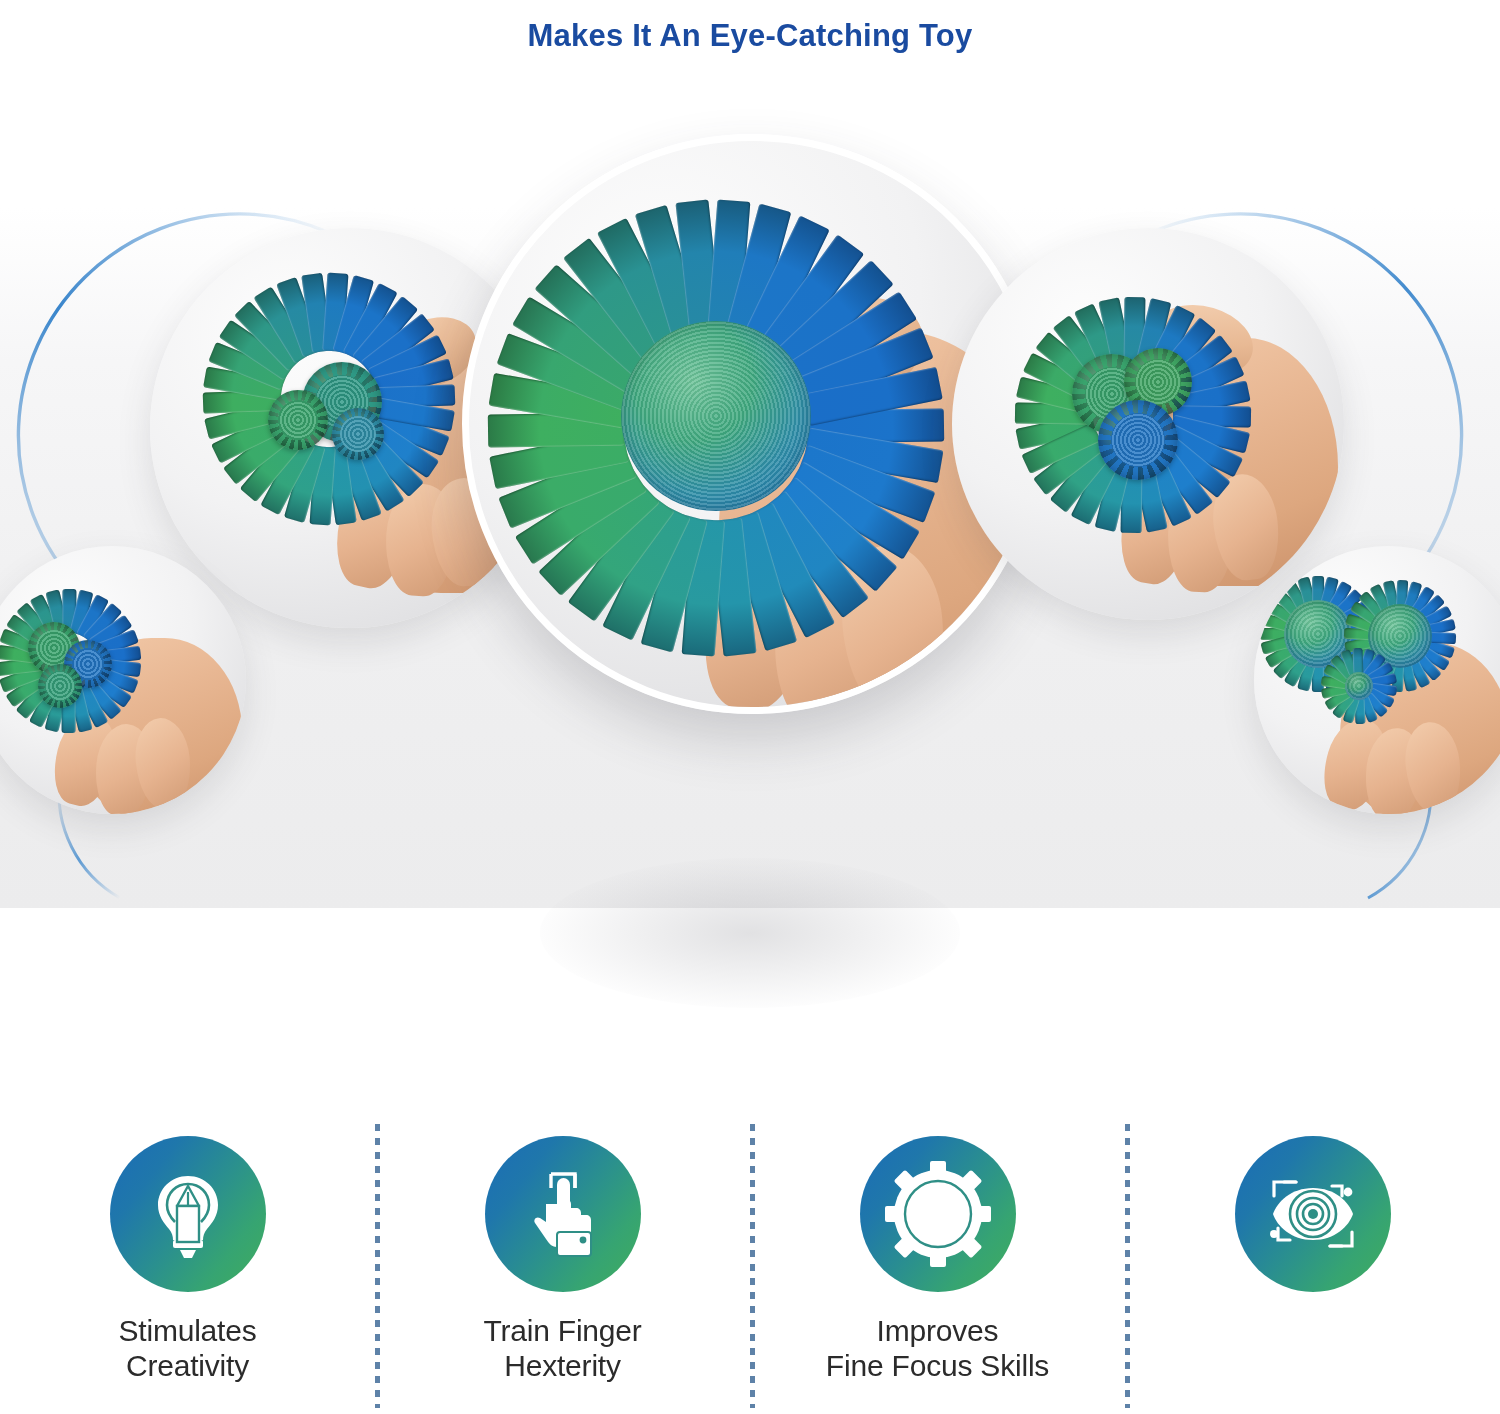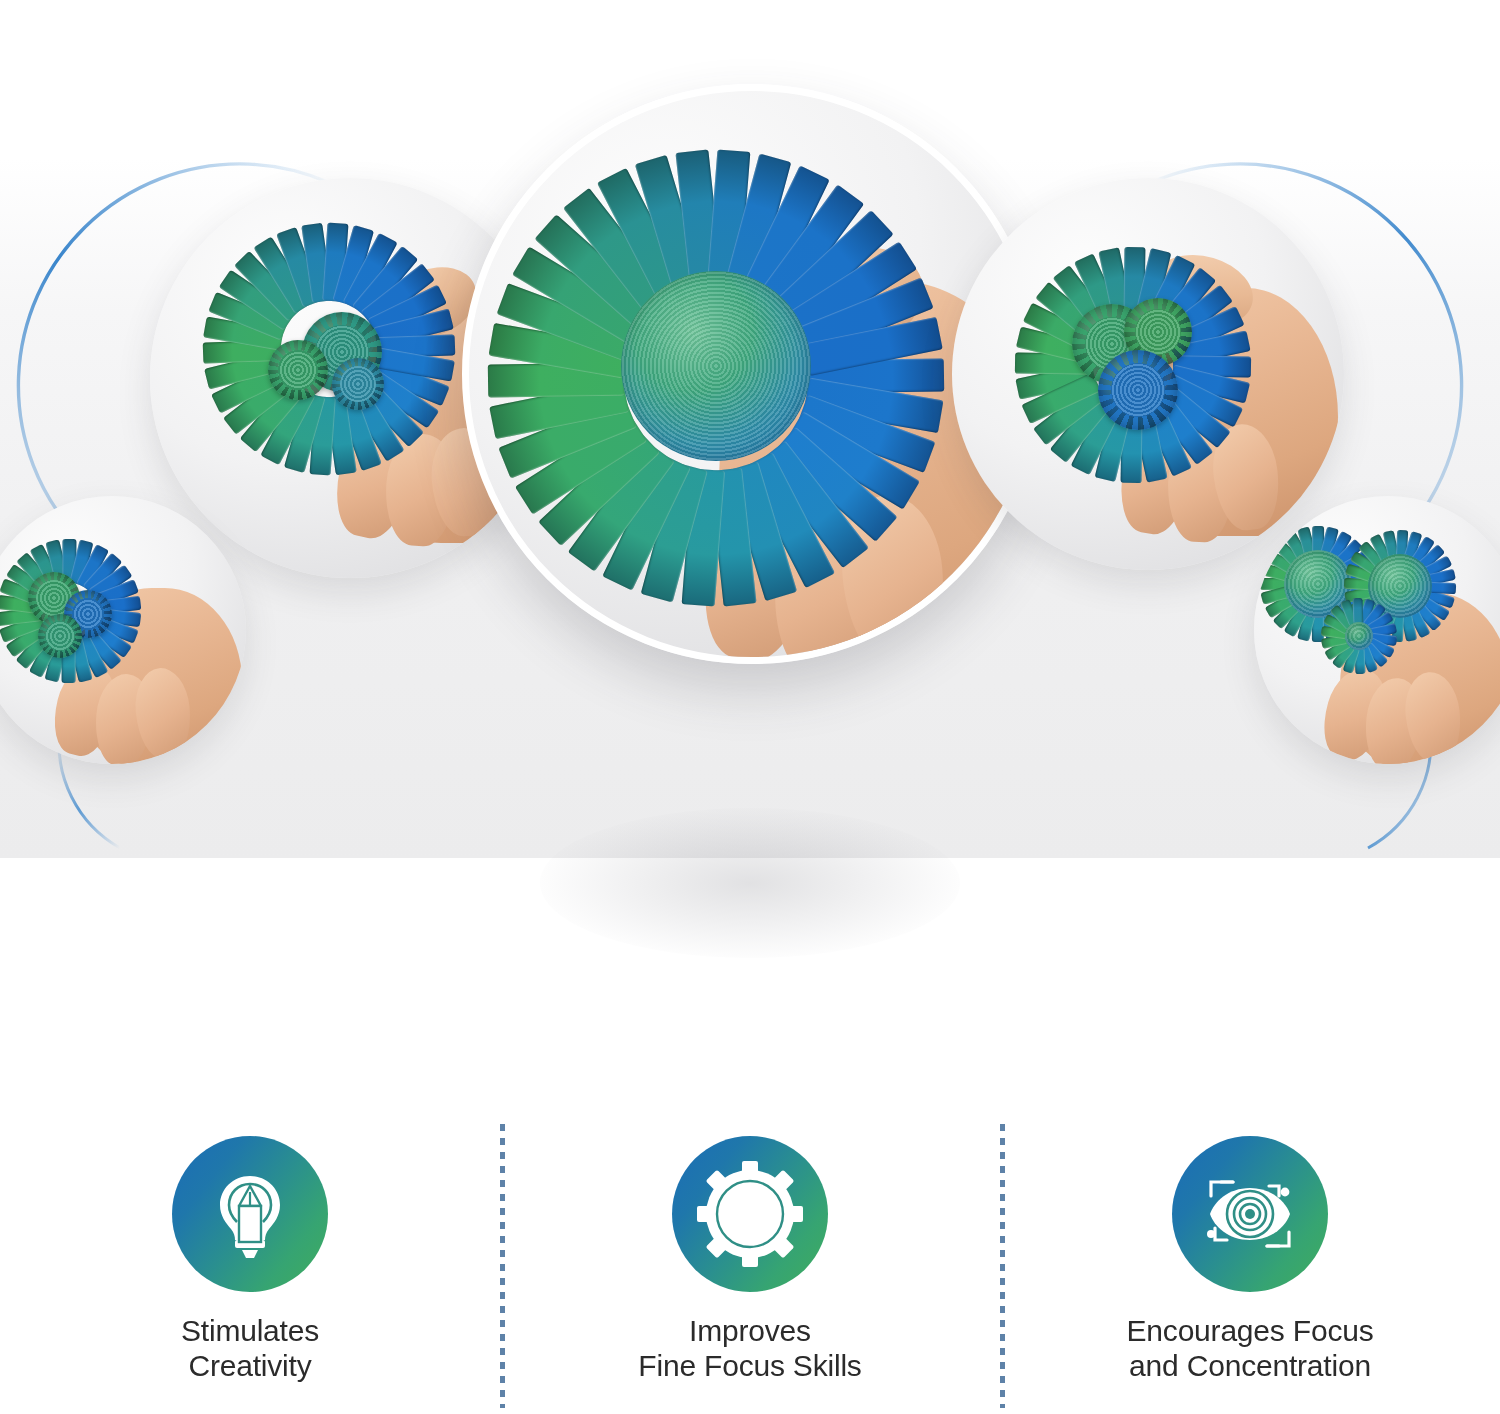--- a/index.html
+++ b/index.html
@@ -100,20 +100,21 @@
   .feature-label {
     margin-top: 22px; text-align: center;
     font-size: 30px; line-height: 1.15; color: #2b2b2b; font-weight: 400;
     letter-spacing: -0.2px; white-space: pre-line;
   }
 </style>
 </head>
 <body>
 
 <div class="header">
+  <div class="subtitle">Makes It An Eye-Catching Toy</div>
 </div>
 
 <div class="stage">
   <div class="stage-bg"></div>
 
   <svg width="1500" height="900" style="position:absolute;left:0;top:0;pointer-events:none">
     <defs>
       <linearGradient id="sw1" x1="0" y1="1" x2="1" y2="0">
         <stop offset="0%" stop-color="#2f7fc9" stop-opacity="0"></stop>
         <stop offset="45%" stop-color="#2f7fc9" stop-opacity="0.95"></stop>
@@ -438,20 +439,35 @@
         <path d="M44 88h16l-4 8h-8z" fill="#fff"></path>
         <path d="M52 24l11 20H41z" fill="#fff" stroke="#2f8f86" stroke-width="2.4" stroke-linejoin="round"></path>
         <rect x="41" y="44" width="22" height="36" fill="#fff" stroke="#2f8f86" stroke-width="2.4"></rect>
         <line x1="52" y1="30" x2="52" y2="44" stroke="#2f8f86" stroke-width="2.2"></line>
       </svg>
     </div>
     <div class="feature-label">Stimulates
 Creativity</div>
   </div>
 
+  <div class="feature">
+    <div class="icon-circle">
+      <svg width="104" height="104" viewBox="0 0 104 104">
+        <path d="M40 12h24v14" fill="none" stroke="#fff" stroke-width="3.4"></path>
+        <path d="M64 12v14" fill="none" stroke="#fff" stroke-width="3.4"></path>
+        <path d="M40 12v14" fill="none" stroke="#fff" stroke-width="3.4"></path>
+        <rect x="46" y="16" width="13" height="38" rx="6.5" fill="#fff"></rect>
+        <path d="M46 42c0-4 4-6 7-6s7 2 7 6v4h5c3 0 5 2 5 5v2h5c3 0 5 2 5 5v16c0 6-5 11-11 11H46c-6 0-8-4-11-8l-11-16c-2-3 1-7 5-5l6 4V42z" fill="#fff"></path>
+        <rect x="46" y="70" width="34" height="24" rx="3" fill="#fff" stroke="#2f8f86" stroke-width="2"></rect>
+        <circle cx="72" cy="78" r="3.4" fill="#2f8f86"></circle>
+      </svg>
+    </div>
+    <div class="feature-label">Train Finger
+Hexterity</div>
+  </div>
 
   <div class="feature">
     <div class="icon-circle">
       <svg width="110" height="110" viewBox="0 0 110 110">
         <g fill="#fff">
           <circle cx="55" cy="55" r="44"></circle>
           <g>
             <rect x="47" y="2" width="16" height="16" rx="2"></rect>
             <rect x="47" y="92" width="16" height="16" rx="2"></rect>
             <rect x="2" y="47" width="16" height="16" rx="2"></rect>
@@ -488,17 +504,15 @@
         </g>
         <circle cx="16" cy="72" r="4" fill="#fff"></circle>
         <circle cx="90" cy="30" r="4.4" fill="#fff"></circle>
         <path d="M55 26c22 0 36 14 40 26-4 12-18 26-40 26s-36-14-40-26c4-12 18-26 40-26z" fill="#fff"></path>
         <circle cx="55" cy="52" r="23" fill="none" stroke="#2f8f86" stroke-width="2.6"></circle>
         <circle cx="55" cy="52" r="16" fill="none" stroke="#2f8f86" stroke-width="2.6"></circle>
         <circle cx="55" cy="52" r="10" fill="none" stroke="#2f8f86" stroke-width="2.6"></circle>
         <circle cx="55" cy="52" r="5" fill="#2f8f86"></circle>
       </svg>
     </div>
-    <div class="feature-label">Encourages Focus
-and Concentration</div>
   </div>
 
 </div>
 
 </body></html>

